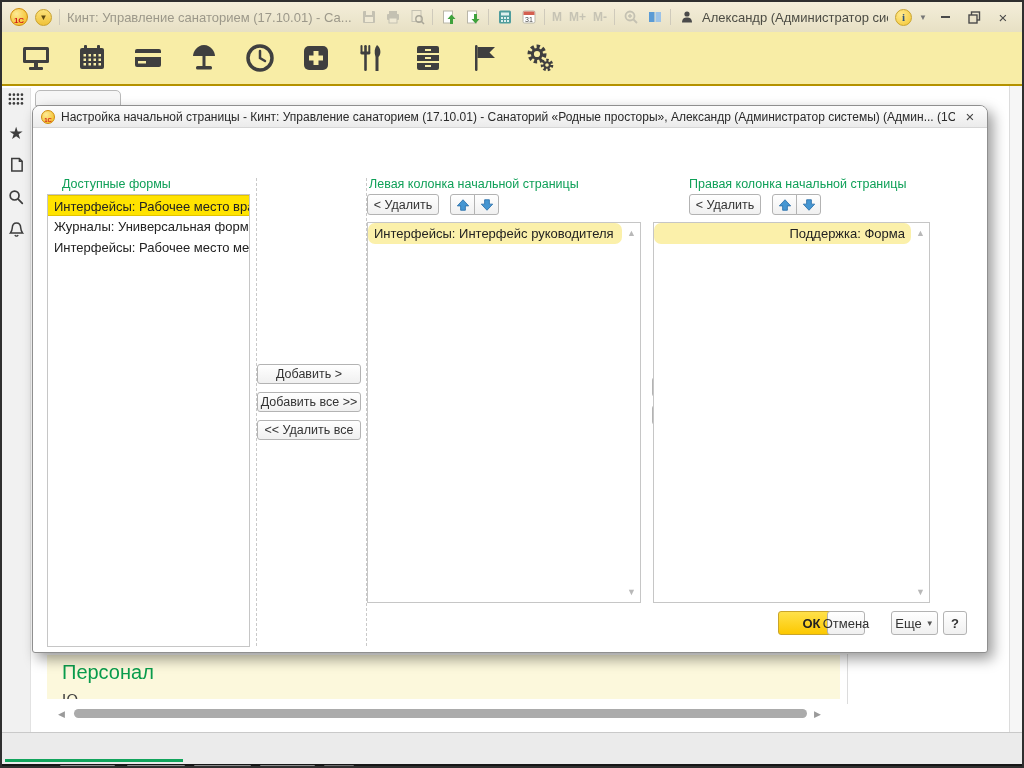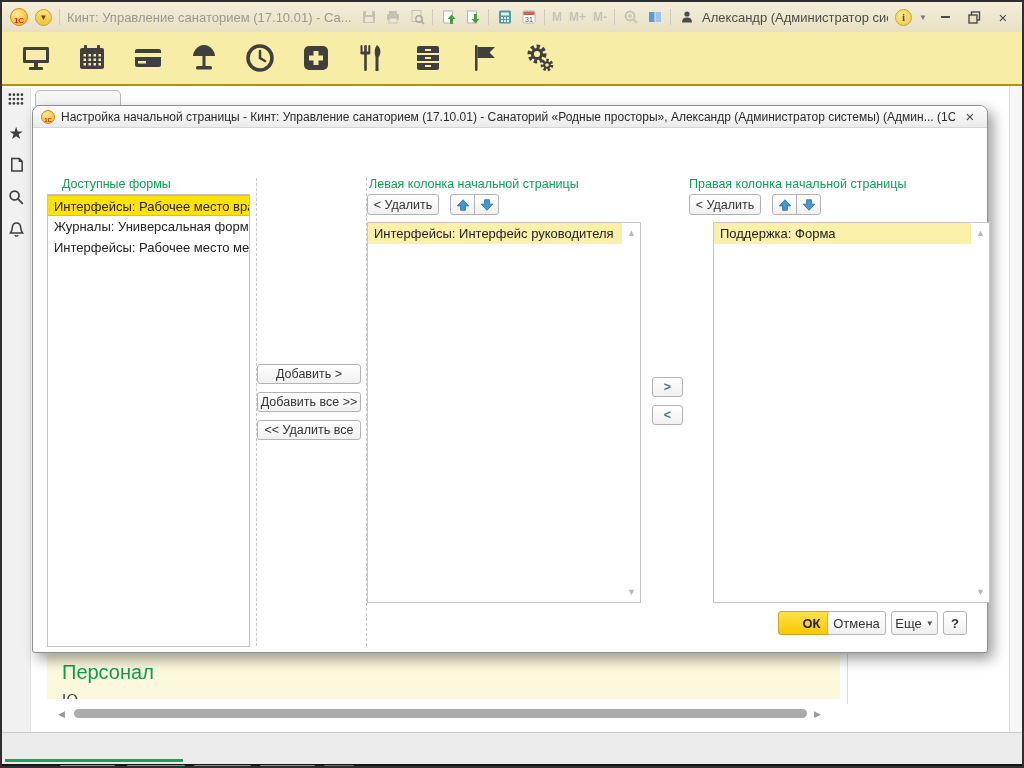--- a/index.html
+++ b/index.html
@@ -47,21 +47,21 @@
     display:flex;align-items:center;gap:6px;padding:0 8px;box-sizing:border-box;}
   .dlg-title .logo1c{width:14px;height:14px;font-size:6px;}
   .dlg-title-text{font-size:12px;color:#2a2a2a;flex:1;white-space:nowrap;overflow:hidden;}
   .dlg-close{font-size:15px;color:#444;width:18px;text-align:center;}
   .dlg-heading{left:15px;top:30px;font-size:20px;color:#000;}
   .glabel{font-size:12.5px;color:#0fa058;}
   .listbox{background:#fff;border:1px solid #c6c6c6;box-sizing:border-box;}
   .litem{height:21px;line-height:21px;padding:0 6px;font-size:13px;color:#222;
     white-space:nowrap;overflow:hidden;}
   .sel{background:#ffe300;border-top:1px solid #e3c400;border-bottom:1px solid #e3c400;box-sizing:border-box;}
-  .softsel{background:#fbf0aa;width:calc(100% - 18px);box-sizing:border-box;}
+  .softsel{background:#fbf0aa;width:calc(100% - 18px);box-sizing:border-box;border-radius:7px;}
   .dashsep{border-left:1px dashed #c9c9c9;width:0;}
   .btn{background:linear-gradient(#ffffff,#f0f0f0);border:1px solid #b3b3b3;border-radius:3px;
     font-family:"Liberation Sans",sans-serif;font-size:12.5px;color:#333;
     display:flex;align-items:center;justify-content:center;box-sizing:border-box;}
   .arrowbtn{width:25px;height:21px;}
   .scrollhint{position:absolute;right:4px;font-size:9px;color:#b8b8b8;}
   .fbtn{height:24px;font-size:13px;}
   .okbtn{background:linear-gradient(#ffe14a,#fcc800);border:1px solid #caa52a;font-weight:bold;color:#222;}
   
   .band{left:45px;top:653px;width:793px;height:44px;background:#fcf8dc;}
@@ -365,28 +365,28 @@
     <div class="abs btn arrowbtn" style="left:739px;top:88px;border-radius:3px 0 0 3px;">
       <svg viewBox="0 0 16 16" width="14" height="14">
           <path d="M8 2 L14.5 9 H10.7 V14 H5.3 V9 H1.5 Z" fill="#4596d2" stroke="#2e72ab"></path>
         </svg>
       </div>
     <div class="abs btn arrowbtn" style="left:763px;top:88px;border-radius:0 3px 3px 0;">
       <svg viewBox="0 0 16 16" width="14" height="14" style="transform:scaleY(-1)">
           <path d="M8 2 L14.5 9 H10.7 V14 H5.3 V9 H1.5 Z" fill="#4596d2" stroke="#2e72ab"></path>
         </svg>
       </div>
-    <div class="abs listbox" style="left:680px;top:116px;width:277px;height:381px;">
+    <div class="abs listbox" style="left:620px;top:116px;width:277px;height:381px;text-align:right;">
       <div class="litem softsel">Поддержка: Форма</div>
       <span class="scrollhint" style="top:5px;">▲</span>
       <span class="scrollhint" style="bottom:5px;">▼</span>
     </div>
 
     <div class="abs btn fbtn okbtn" style="left:745px;top:505px;width:67px;">ОК</div>
-    <div class="abs btn fbtn" style="left:794px;top:505px;width:59px;">Отмена</div>
+    <div class="abs btn fbtn" style="left:794px;top:505px;width:38px;">Отмена</div>
     <div class="abs btn fbtn" style="left:858px;top:505px;width:47px;gap:4px;">
       <span>Еще</span>
         <span style="font-size:8px;color:#555;">▼</span>
       </div>
     <div class="abs btn fbtn" style="left:910px;top:505px;width:24px;font-weight:bold;">?</div>
   </div>
 
   <div class="abs tabbar"></div>
   <div class="abs tab-underline"></div>
 

